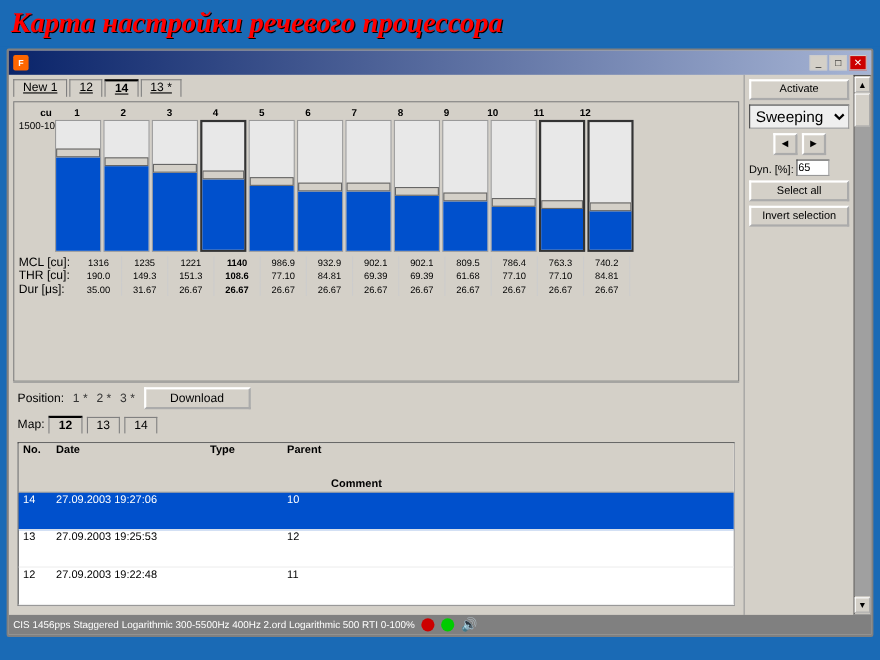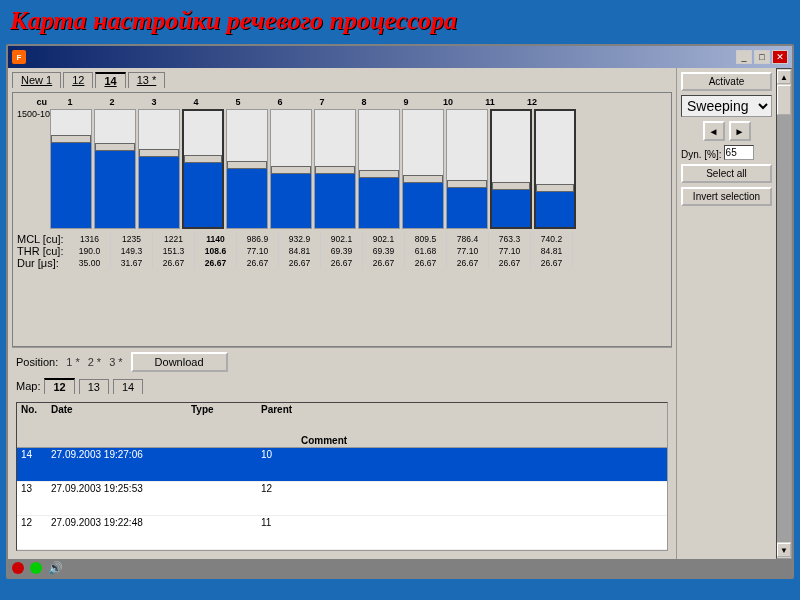--- a/index.html
+++ b/index.html
@@ -675,17 +675,18 @@
     <div id="scrollbar-right">
       <div class="scroll-arrow">▲</div>
       <div class="scrollbar-track">
         <div class="scrollbar-thumb"></div>
       </div>
       <div class="scroll-arrow">▼</div>
     </div>
   </div>
 
   <div id="status-bar">
+    <span class="status-item">CIS 1456pps Staggered  Logarithmic 300-5500Hz  400Hz 2.ord  Logarithmic 500  RTI 0-100%</span>
     <span class="status-circle red-circle"></span>
     <span class="status-circle green-circle"></span>
     <span id="speaker-icon">🔊</span>
   </div>
 </div>
 
 </body></html>

